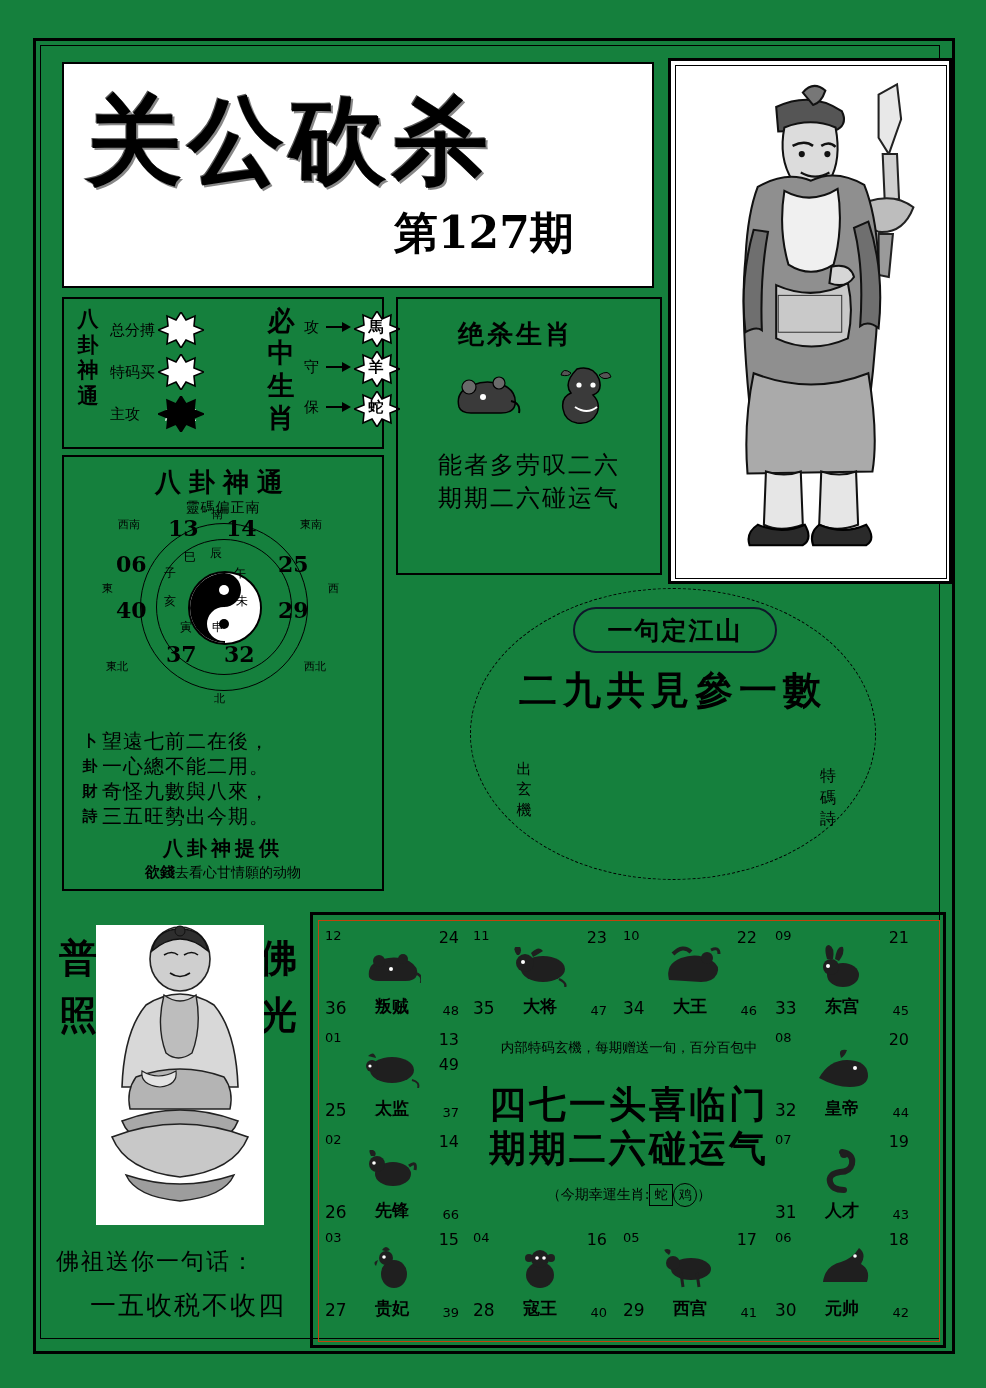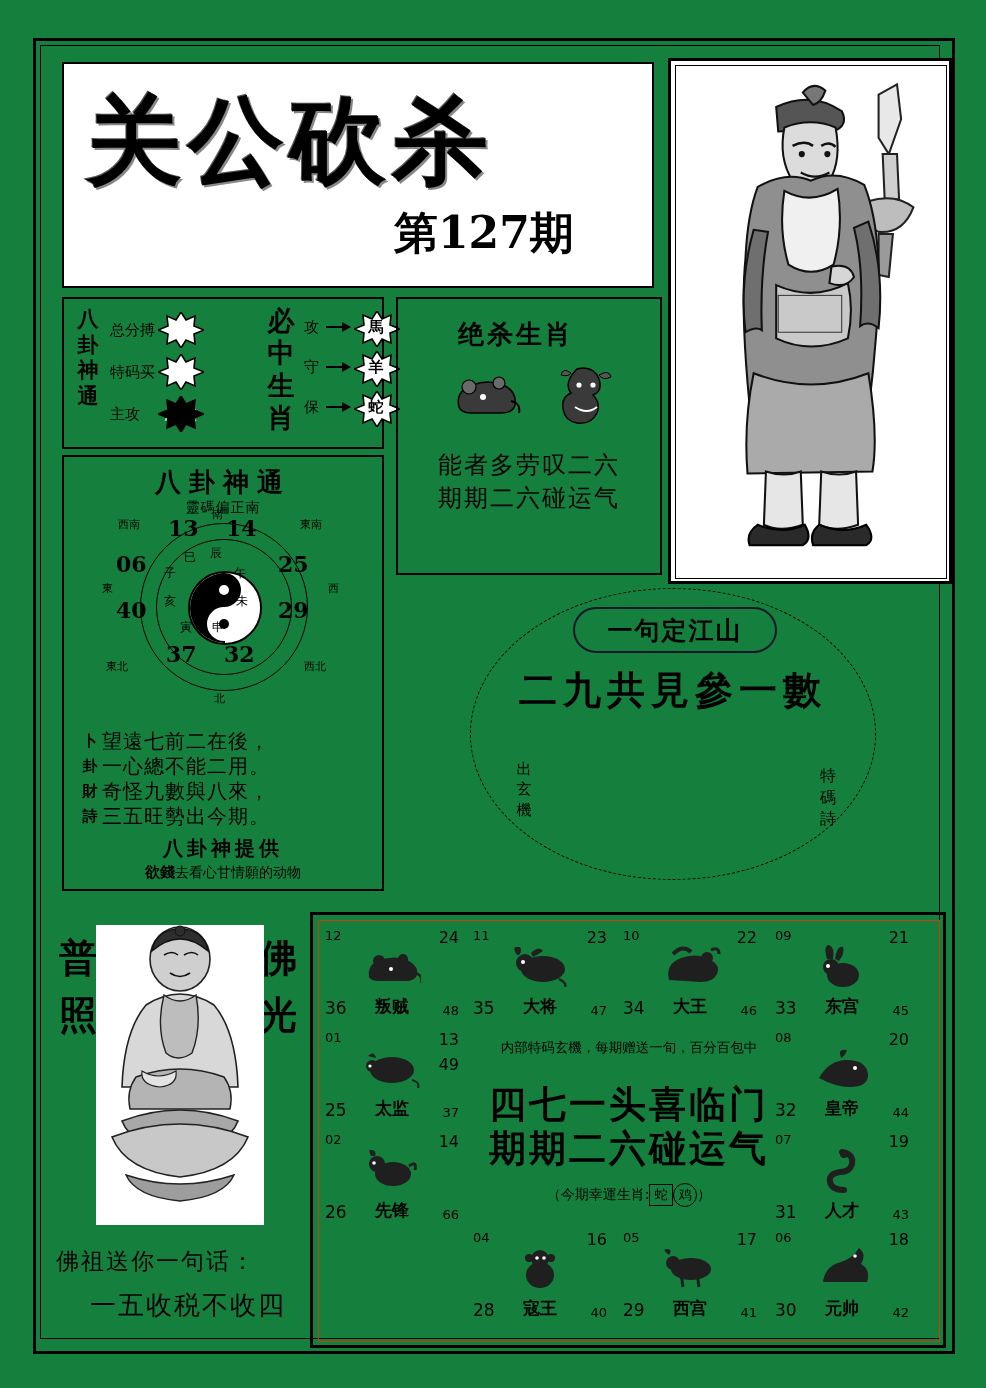--- a/index.html
+++ b/index.html
@@ -464,20 +464,36 @@
         <div class="br">43</div>
         <div class="icon">
             <svg width="44" height="46" viewBox="0 0 44 46">
               <path d="M22 4 q12 2 10 12 q-2 8 -12 8 q-12 2 -10 10 q2 8 14 8" stroke="#1f1f1f" stroke-width="6" fill="none" stroke-linecap="round"></path>
               <circle cx="24" cy="6" r="4" fill="#1f1f1f"></circle>
             </svg>
           </div>
         <div class="nm" style="bottom:3px">人才</div>
       </div>
 
+      <div class="cell" style="left:2px;top:306px">
+        <div class="tl">03</div>
+        <div class="tr">15</div>
+        <div class="bl">27</div>
+        <div class="br">39</div>
+        <div class="icon">
+            <svg width="44" height="46" viewBox="0 0 44 46">
+              <ellipse cx="24" cy="28" rx="13" ry="14" fill="#1f1f1f"></ellipse>
+              <circle cx="16" cy="12" r="7" fill="#1f1f1f"></circle>
+              <path d="M12 4 q4 -6 8 0 q-4 2 -8 0z" fill="#1f1f1f"></path>
+              <path d="M8 14 q-6 2 -2 6z" fill="#1f1f1f"></path>
+              <circle cx="14" cy="11" r="1.8" fill="#fff"></circle>
+            </svg>
+          </div>
+        <div class="nm" style="bottom:3px">贵妃</div>
+      </div>
       <div class="cell" style="left:150px;top:306px">
         <div class="tl">04</div>
         <div class="tr">16</div>
         <div class="bl">28</div>
         <div class="br">40</div>
         <div class="icon">
             <svg width="48" height="44" viewBox="0 0 48 44">
               <ellipse cx="24" cy="28" rx="14" ry="13" fill="#1f1f1f"></ellipse>
               <circle cx="24" cy="12" r="9" fill="#1f1f1f"></circle>
               <circle cx="13" cy="11" r="4" fill="#1f1f1f"></circle>

